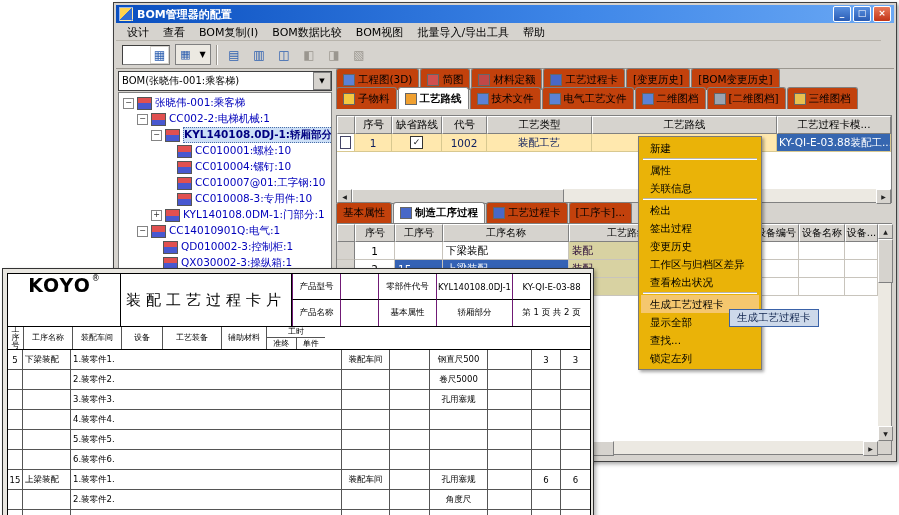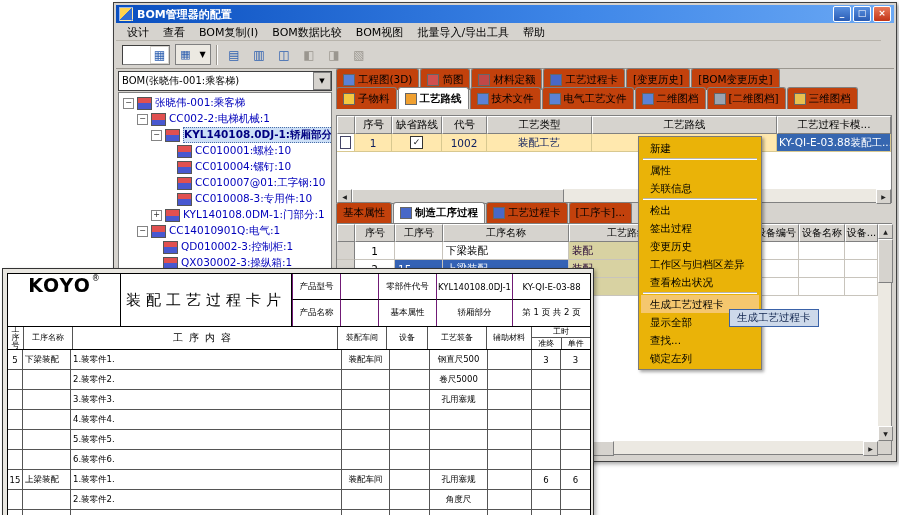--- a/index.html
+++ b/index.html
@@ -494,21 +494,20 @@
         <div class="icell" data-interactable="false">产品名称</div>
         <div class="icell" data-interactable="false"></div>
         <div class="icell" data-interactable="false">基本属性</div>
         <div class="icell" data-interactable="false">轿厢部分</div>
         <div class="icell" data-interactable="false">第 1 页 共 2 页</div>
       </div>
     </div>
     <div class="card-thead" data-interactable="false">
       <div class="cth w-op" data-interactable="false">工序号</div>
       <div class="cth w-name" data-interactable="false">工序名称</div>
-      <div class="cth w-content" data-interactable="false">工序内容</div>
       <div class="cth w-ws" data-interactable="false">装配车间</div>
       <div class="cth w-eq" data-interactable="false">设备</div>
       <div class="cth w-tool" data-interactable="false">工艺装备</div>
       <div class="cth w-aux" data-interactable="false">辅助材料</div>
       <div class="cth w-hours" data-interactable="false">
         <div class="hours-top" data-interactable="false">工时</div>
         <div class="hours-sub" data-interactable="false">
           <span data-interactable="false">准终</span>
           <span data-interactable="false">单件</span>
         </div>

